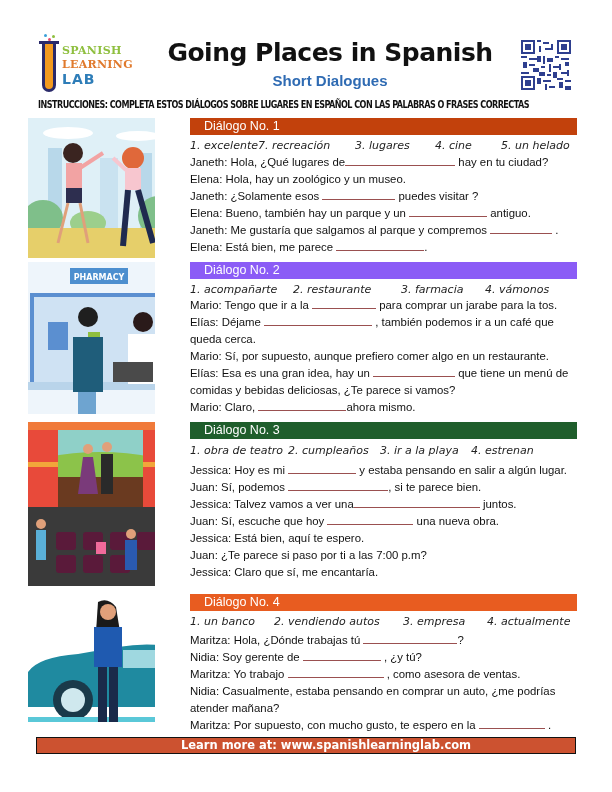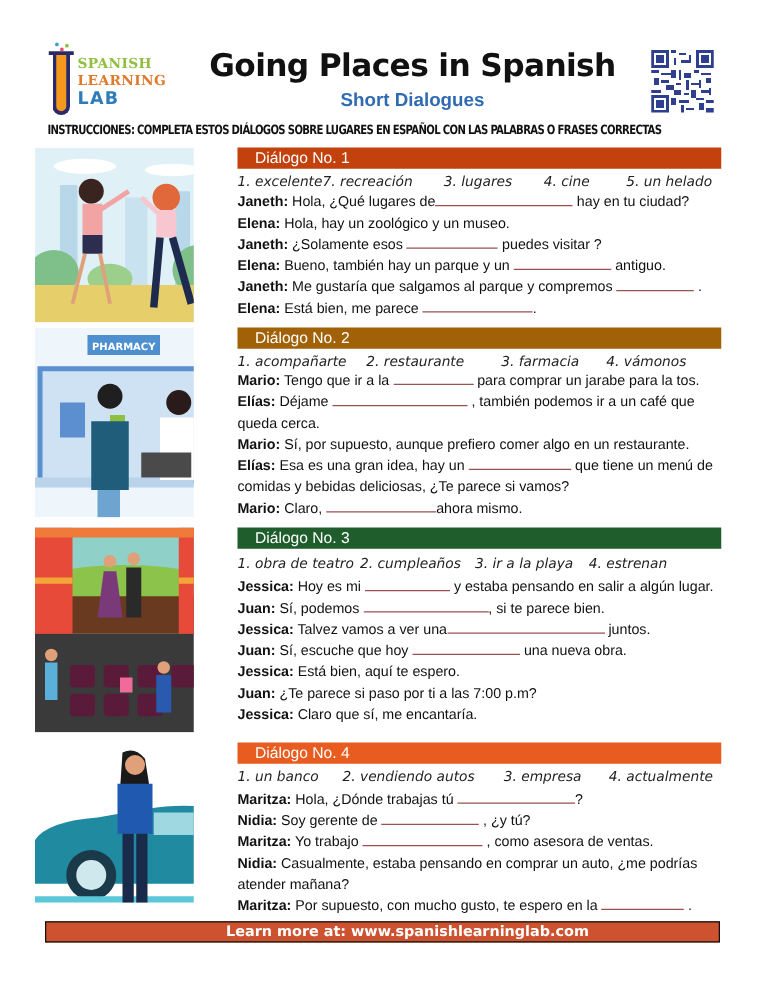--- a/index.html
+++ b/index.html
@@ -18,21 +18,21 @@
   .subtitle{left:150px;top:72px;width:360px;text-align:center;font-weight:bold;font-size:15px;color:#2f6bb3;}
   .qr{left:521px;top:40px;width:50px;height:50px;}
   .instr{left:38px;top:99px;width:540px;font-family:"DejaVu Sans Condensed","DejaVu Sans",sans-serif;font-weight:bold;font-size:10.2px;letter-spacing:-0.6px;transform:scaleX(0.88);transform-origin:left;white-space:nowrap;color:#111;}
   
   .illus{left:28px;width:127px;overflow:hidden;}
   .hdr{left:190px;width:387px;height:17px;color:#fff;font-size:12.5px;line-height:17px;padding-left:14px;box-sizing:border-box;}
   .words{left:190px;width:390px;display:flex;font-family:"DejaVu Sans",sans-serif;font-style:italic;font-size:11px;color:#222;}
   .words span{white-space:nowrap;}
   .lines{left:190px;width:400px;font-size:11.4px;line-height:17px;}
   .line{white-space:nowrap;}
-  .who{font-weight:bold;text-align:center;}
+  .who{font-weight:normal;text-align:center;}
   .blank{display:inline-block;border-bottom:1.5px solid #9a5050;height:10px;vertical-align:baseline;}
   .footer{left:36px;top:737px;width:540px;height:17px;background:#cc5230;border:1.5px solid #111;box-sizing:border-box;color:#fff;font-weight:bold;font-size:11.5px;text-align:center;line-height:14px;font-family:"DejaVu Sans",sans-serif;padding-left:40px;}
 </style>
 </head>
 <body>
 
 <div class="abs logo">
   <div class="tube"></div>
   <span class="bub" style="left:12px;top:0;background:#e84a6a;"></span>
   <span class="bub" style="left:8px;top:-4px;background:#3aa0d8;"></span>
@@ -149,21 +149,21 @@
     <rect x="0" y="120" width="145" height="8" fill="#b9d4ea"></rect>
     <rect x="60" y="70" width="12" height="7" fill="#8fbf3f"></rect>
     <circle cx="115" cy="60" r="10" fill="#2a1a1a"></circle>
       <rect x="100" y="72" width="30" height="50" fill="#fff"></rect>
     <rect x="85" y="100" width="40" height="20" fill="#4a4a4a"></rect>
     <circle cx="60" cy="55" r="10" fill="#1f1f1f"></circle>
       <rect x="45" y="75" width="30" height="55" fill="#1f5d7a"></rect>
       <rect x="50" y="130" width="18" height="22" fill="#6ea4d0"></rect>
   </svg>
 </div>
-<div class="abs hdr" style="top:262px;background:#a16207;">Diálogo No. 2</div>
+<div class="abs hdr" style="top:262px;background:#8b5cf6;">Diálogo No. 2</div>
 <div class="abs words" style="top:283px;">
   <span style="width:90px">1. acompañarte</span>
   <span style="margin-left:13px;width:90px">2. restaurante</span>
   <span style="margin-left:18px;width:80px">3. farmacia</span>
   <span style="margin-left:4px">4. vámonos</span>
 </div>
 <div class="abs lines" style="top:297px;">
   <div class="line"><span class="who">Mario:</span><span> Tengo que ir a la </span><span class="blank" style="width:64px"></span><span> para comprar un jarabe para la tos.</span></div>
   <div class="line"><span class="who">Elías:</span><span> Déjame </span><span class="blank" style="width:108px"></span><span> , también podemos ir a un café que</span></div>
   <div class="line"><span>queda cerca.</span></div>

